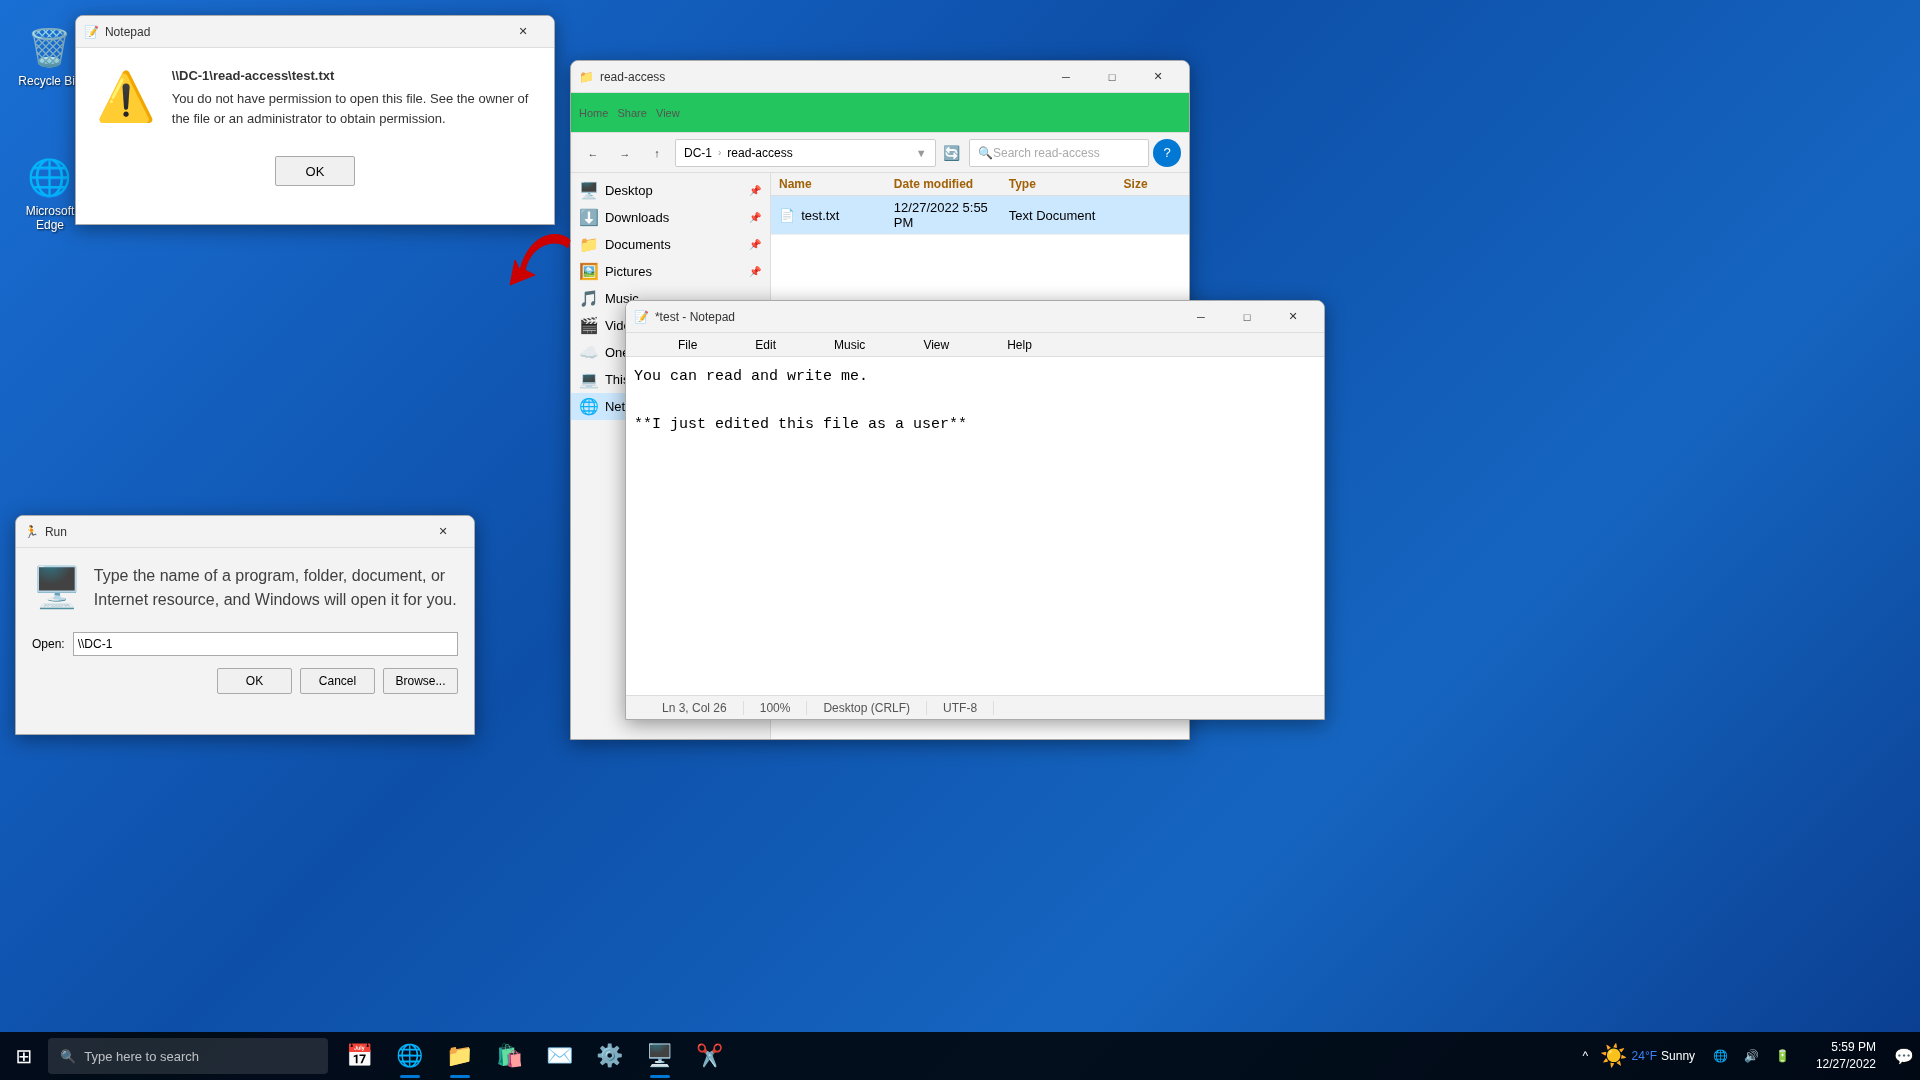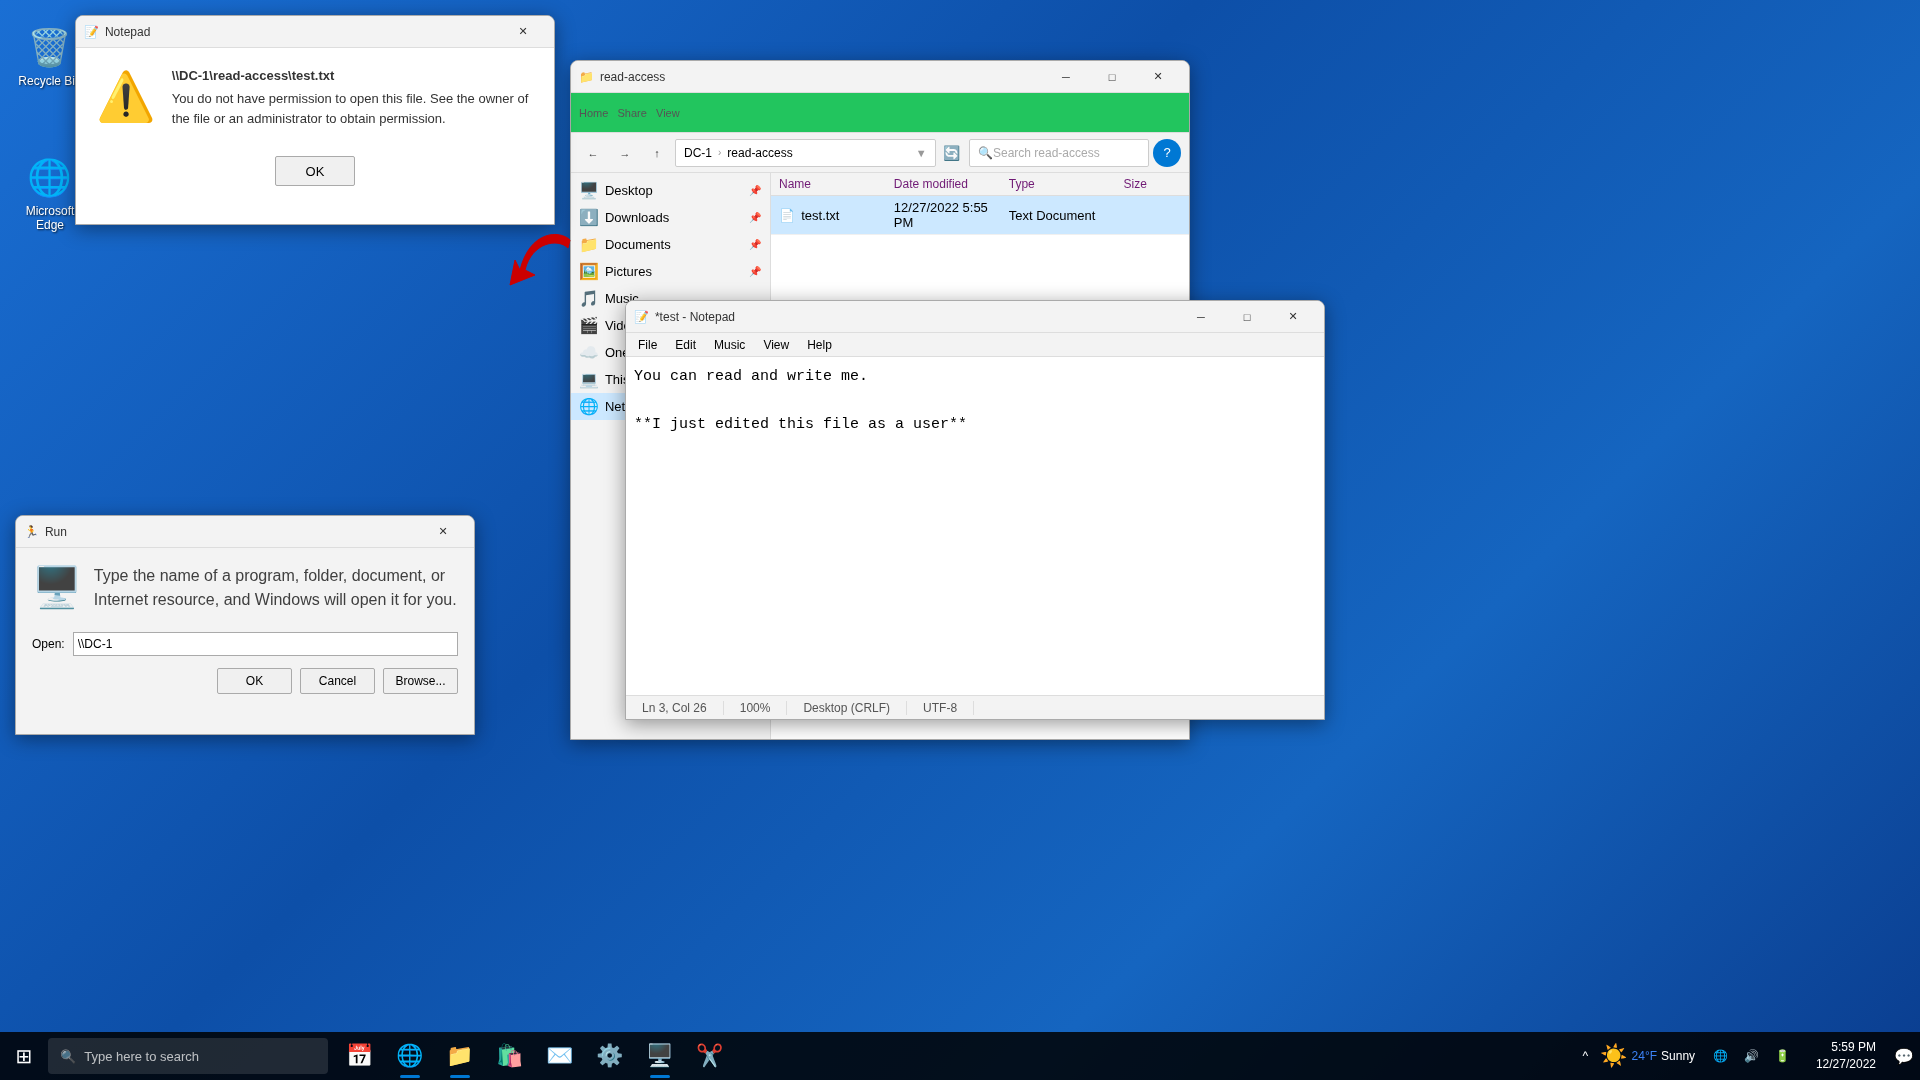--- a/index.html
+++ b/index.html
@@ -144,21 +144,22 @@
       flex: 1;
       background: white;
       overflow: auto;
     }
     .file-list-header {
       display: flex;
       background: #f3f3f3;
       border-bottom: 1px solid #ddd;
       padding: 4px 8px;
       font-size: 12px;
-      color: #701a75;
+      color: #a16207;
+      font-weight: bold;
     }
     .file-row {
       display: flex;
       align-items: center;
       padding: 4px 8px;
       font-size: 13px;
       border-bottom: 1px solid #f0f0f0;
       background: #cce8ff;
     }
     .file-col-name { flex: 2; }
@@ -247,38 +248,39 @@
       border-bottom: 1px solid #ddd;
       display: flex;
       align-items: center;
       padding: 0 4px;
       font-size: 12px;
       gap: 2px;
     }
     .menu-item {
       padding: 2px 8px;
       cursor: pointer;
+      margin-left: 40px;
     }
     .notepad-content {
       flex: 1;
       padding: 8px;
       font-family: 'Courier New', monospace;
       font-size: 15px;
       color: #000;
       line-height: 1.6;
       height: calc(100% - 80px);
       overflow: auto;
     }
     .notepad-statusbar {
       height: 24px;
       background: #f3f3f3;
       border-top: 1px solid #ddd;
       display: flex;
       align-items: center;
-      padding: 0 0;
+      padding: 0 20px;
       font-size: 12px;
       color: #555;
       gap: 0;
     }
     .status-seg {
       padding: 0 16px;
       border-right: 1px solid #ddd;
     }
 
     

